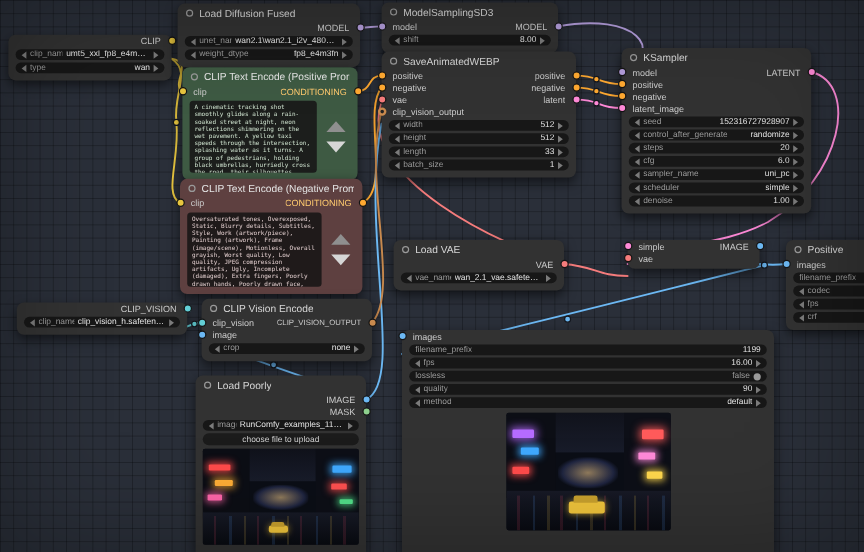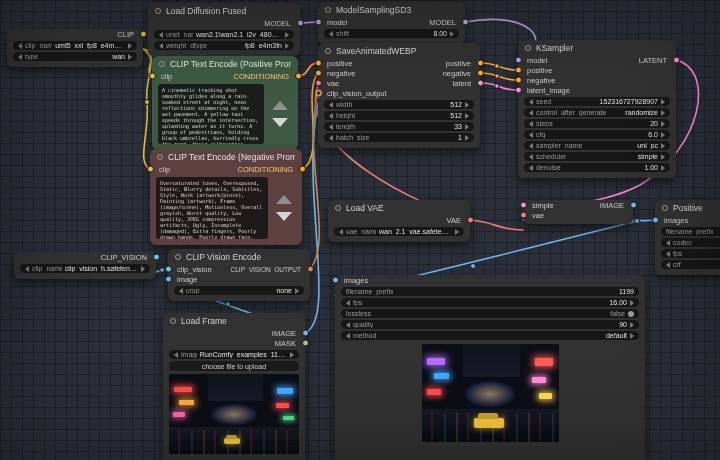--- a/index.html
+++ b/index.html
@@ -412,21 +412,21 @@
       <span class="tri tl"></span>
       <span class="wl">crop</span>
       <span class="wv">none</span>
       <span class="tri tr"></span>
     </div>
   </div>
 
   <div class="node" style="left:163px;top:313px;width:142px;height:147px;border-radius:6px 6px 0 0;">
     <div class="hd">
       <span class="cdot"></span>
-      <span class="ttl">Load Frame</span>
+      <span class="ttl">Load Poorly</span>
     </div>
     <div class="row out">
       <span>IMAGE</span>
       <span class="slot r c-image"></span>
     </div>
     <div class="row out">
       <span>MASK</span>
       <span class="slot r c-mask"></span>
     </div>
     <div class="widget">

